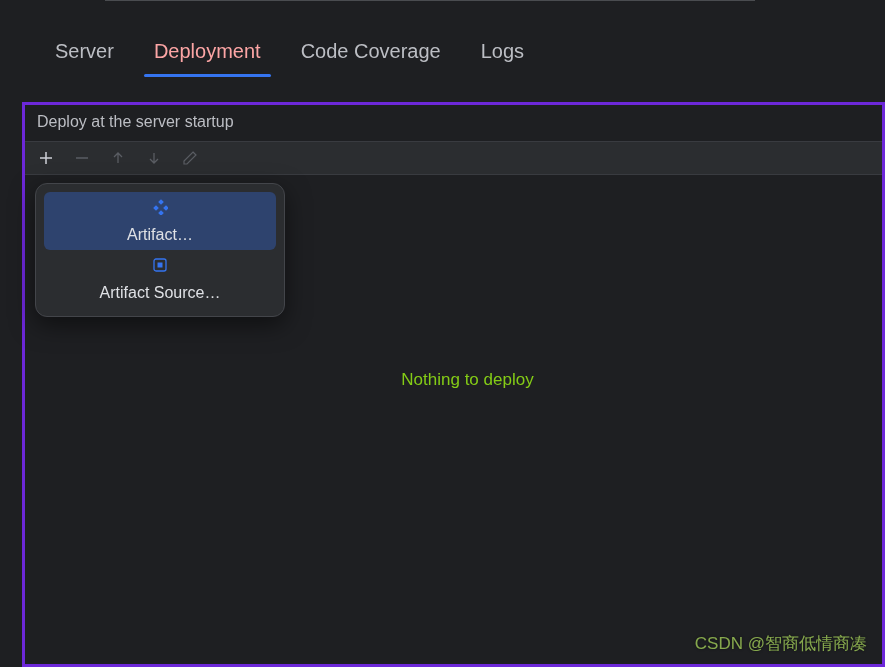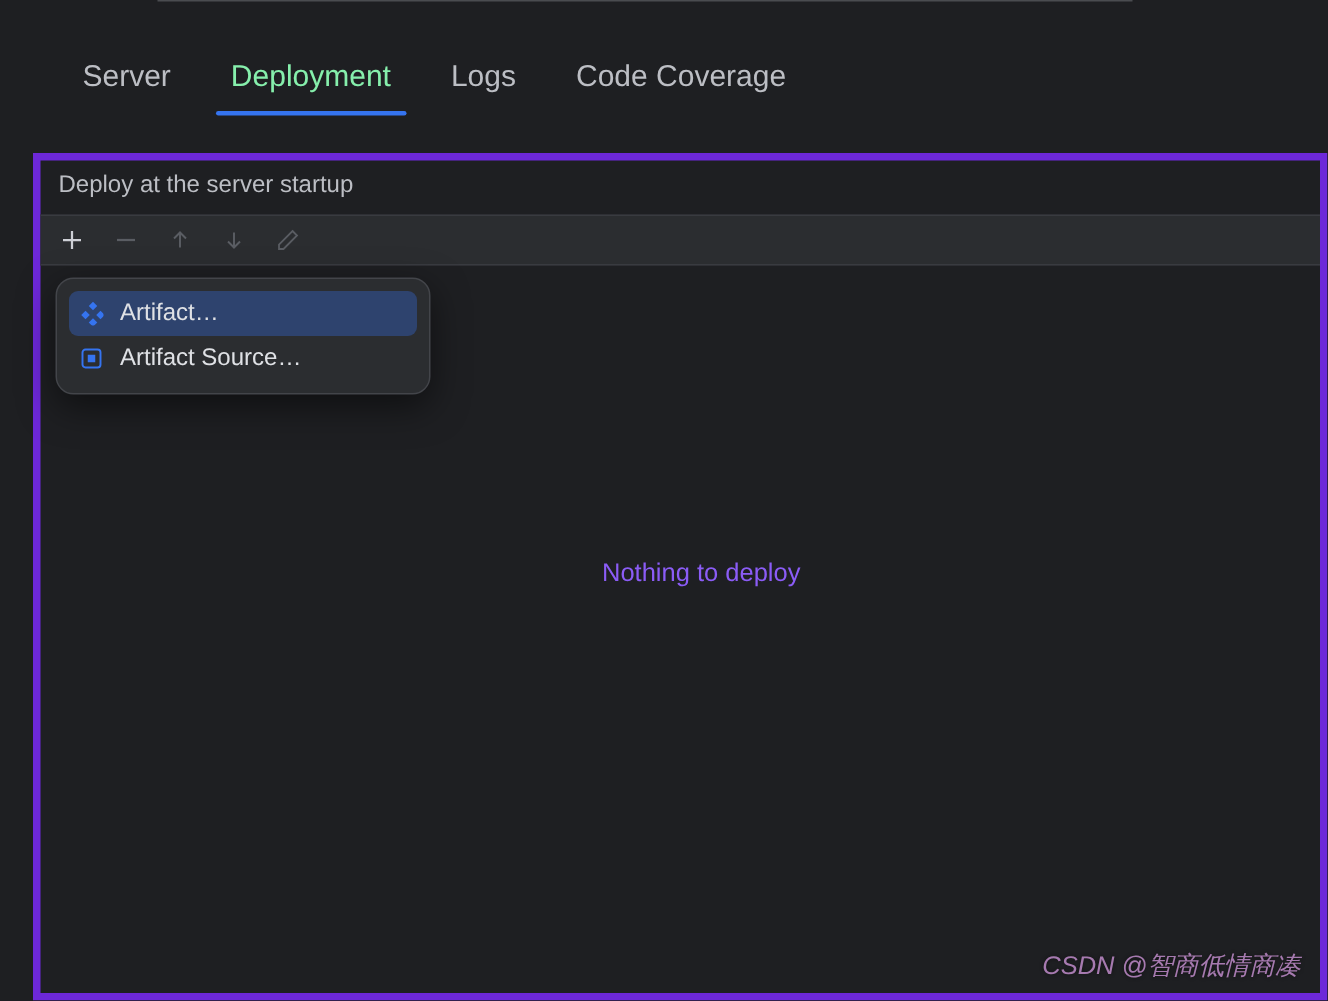--- a/index.html
+++ b/index.html
@@ -31,34 +31,34 @@
       gap: 0;
     }
     .tab {
       padding: 10px 20px 14px 20px;
       color: #bcbec4;
       cursor: pointer;
       font-size: 20px;
       position: relative;
     }
     .tab.active {
-      color: #86efac;
+      color: #fca5a5;
     }
     .tab.active::after {
       content: "";
       position: absolute;
       bottom: 0;
       left: 10px;
       right: 10px;
       height: 3px;
       background: #3574f0;
       border-radius: 2px;
     }
     .panel {
-      border: 5px solid #6d28d9;
+      border: 3px solid #6d28d9;
       margin: 10px 0 0 0;
       position: absolute;
       left: 22px;
       right: 0;
       top: 92px;
       bottom: 0;
       background: #1e1f22;
     }
     .panel-header {
       padding: 8px 10px 10px 12px;
@@ -104,20 +104,21 @@
     }
     .popup-item {
       display: flex;
       align-items: center;
       gap: 10px;
       padding: 6px 6px;
       border-radius: 6px;
       color: #dfe1e5;
       font-size: 16px;
       cursor: pointer;
+      flex-direction: column;
     }
     .popup-item.selected {
       background: #2e436e;
     }
     .popup-icon {
       width: 18px;
       height: 18px;
       display: flex;
       align-items: center;
       justify-content: center;
@@ -127,45 +128,44 @@
       top: 90px;
       left: 0;
       right: 0;
       bottom: 0;
       display: flex;
       align-items: flex-start;
       justify-content: center;
       padding-top: 175px;
     }
     .empty-text {
-      color: #8b5cf6;
+      color: #84cc16;
       font-size: 17px;
       margin-left: 28px;
     }
     .watermark {
       position: absolute;
       bottom: 12px;
       right: 18px;
-      color: #f0abfc;
+      color: #bef264;
       opacity: 0.65;
       font-size: 17px;
       text-shadow: 0 0 3px rgba(0,0,0,0.8);
-      font-style: italic;
     }
   </style>
 </head>
 <body>
 
 <div class="top-border"></div>
 
 <div class="tabs">
   <div class="tab">Server</div>
   <div class="tab active">Deployment</div>
+  <div class="tab">Code Coverage</div>
   <div class="tab">Logs</div>
-  <div class="tab">Code Coverage</div>
 </div>
 
 <div class="panel">
   <div class="panel-header">Deploy at the server startup</div>
 
   <div class="toolbar">
     <div class="tb-btn enabled">
       <svg width="16" height="16" viewBox="0 0 16 16">
           <path d="M8 2v12M2 8h12" stroke="currentColor" stroke-width="1.5" fill="none"></path>
         </svg>

